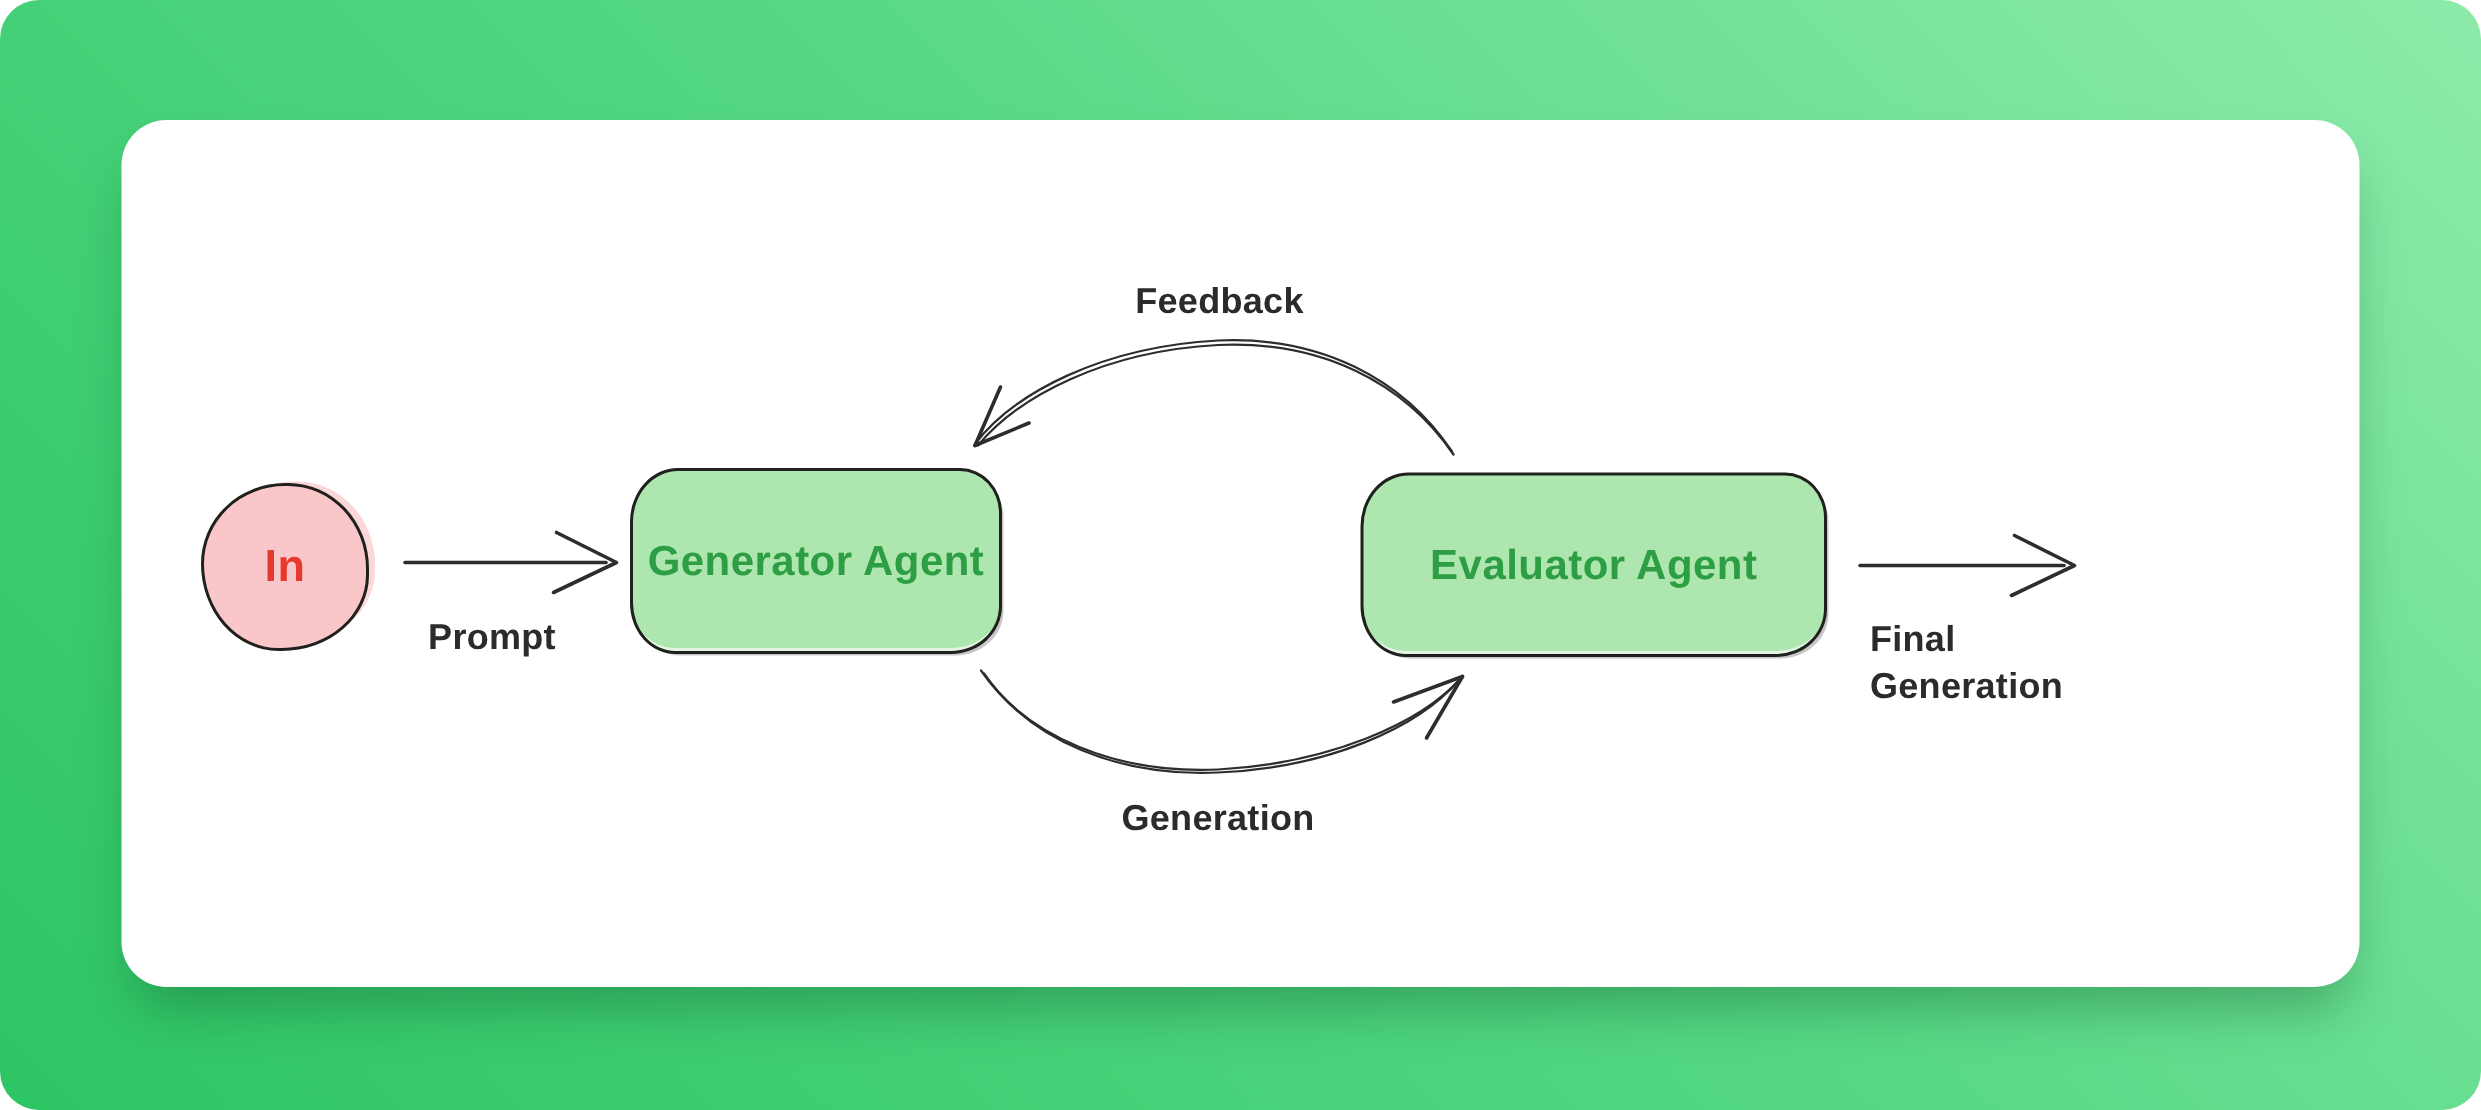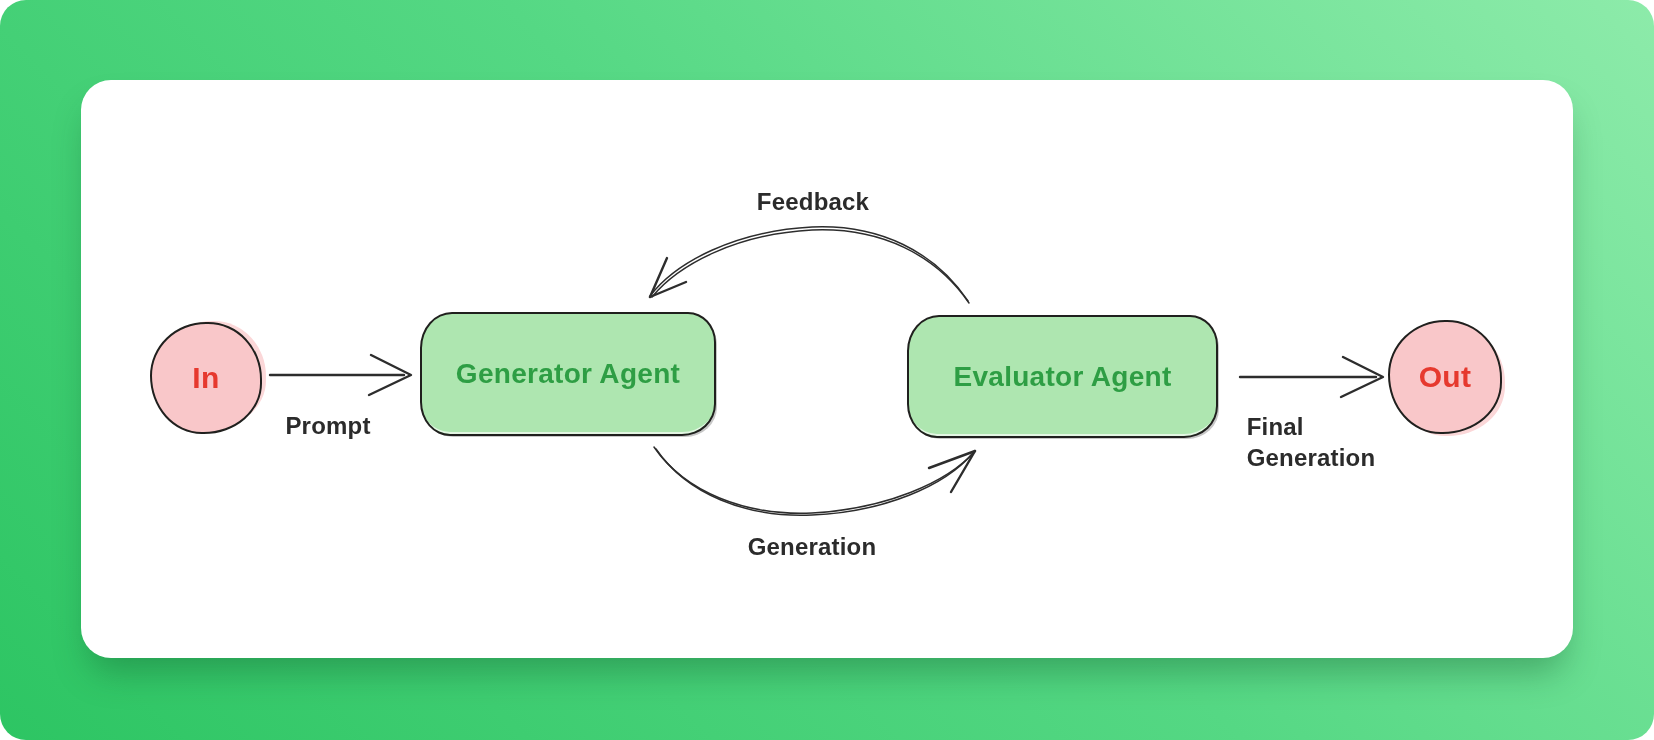--- a/index.html
+++ b/index.html
@@ -65,35 +65,32 @@
       <path class="stroke w24" d="M 975 451 L 951 492"></path>
       <path class="stroke w24" d="M 975 451 L 929 468"></path>
     </g>
 
     <g>
       <path class="stroke w24" d="M 1240 377 L 1376 377"></path>
       <path class="stroke w24" d="M 1343 357 L 1383 377 L 1341 397"></path>
     </g>
   </svg>
 
-  <div class="node node-circle in" style="left: 150px; top: 322px; width: 112px; height: 112px; background: rgb(249, 199, 201);">
+  <div class="node node-circle in" style="left: 134px; top: 322px; width: 112px; height: 112px; background: rgb(249, 199, 201);">
     <span style="color: rgb(230, 57, 46);">In</span>
   </div>
 
-  <div class="node node-box" style="left: 420px; top: 312px; width: 296px; height: 124px; background: rgb(174, 230, 176);">
+  <div class="node node-box" style="left: 420px; top: 312px; width: 248px; height: 124px; background: rgb(174, 230, 176);">
     <span style="color: rgb(46, 158, 68);">Generator Agent</span>
   </div>
 
   <div class="node node-box" style="left: 907px; top: 315px; width: 311px; height: 123px; background: rgb(174, 230, 176);">
     <span style="color: rgb(46, 158, 68);">Evaluator Agent</span>
   </div>
 
-  <div class="node node-circle out" style="left: 1388px; top: 320px; width: 114px; height: 114px; background: rgb(249, 199, 201);">
-    <span style="color: rgb(230, 57, 46);">Out</span>
-  </div>
 
   <div class="edge-label" style="left:328px;top:425px;">Prompt</div>
 
   <div class="edge-label" style="left:813px;top:201px;">Feedback</div>
 
   <div class="edge-label" style="left:812px;top:546px;">Generation</div>
 
   <div class="edge-label" style="left:1311px;top:442px;">
     <div>Final</div>
     <div>Generation</div>

